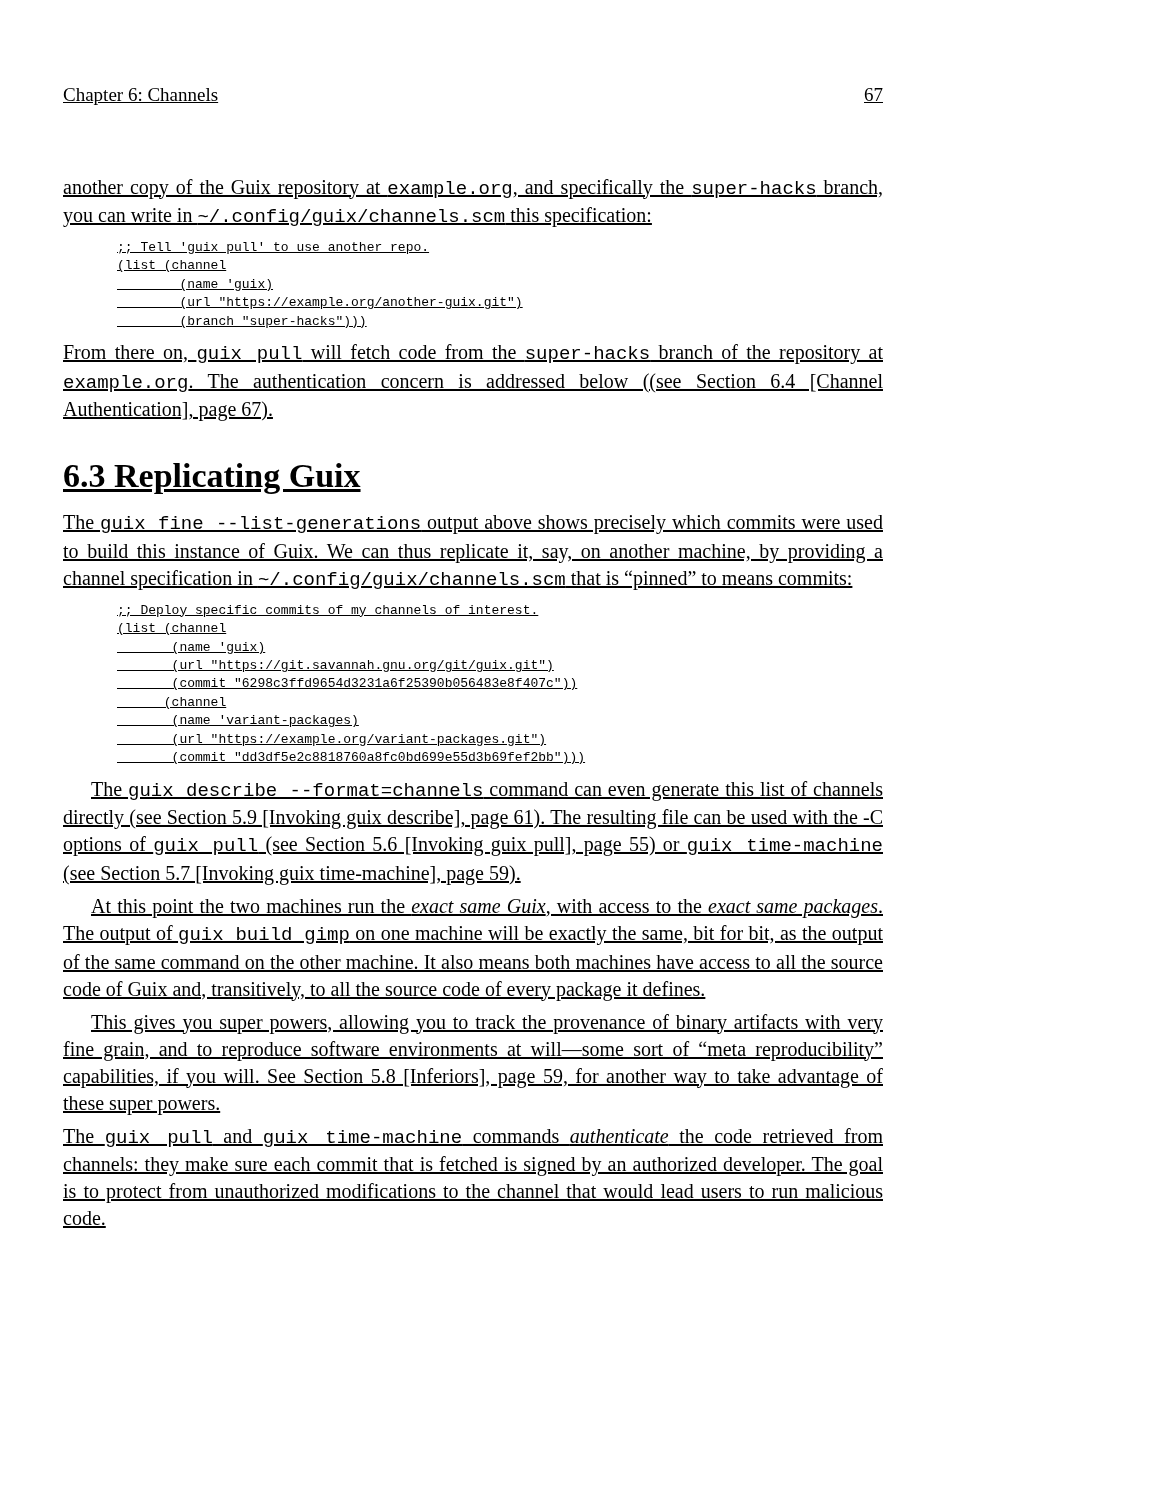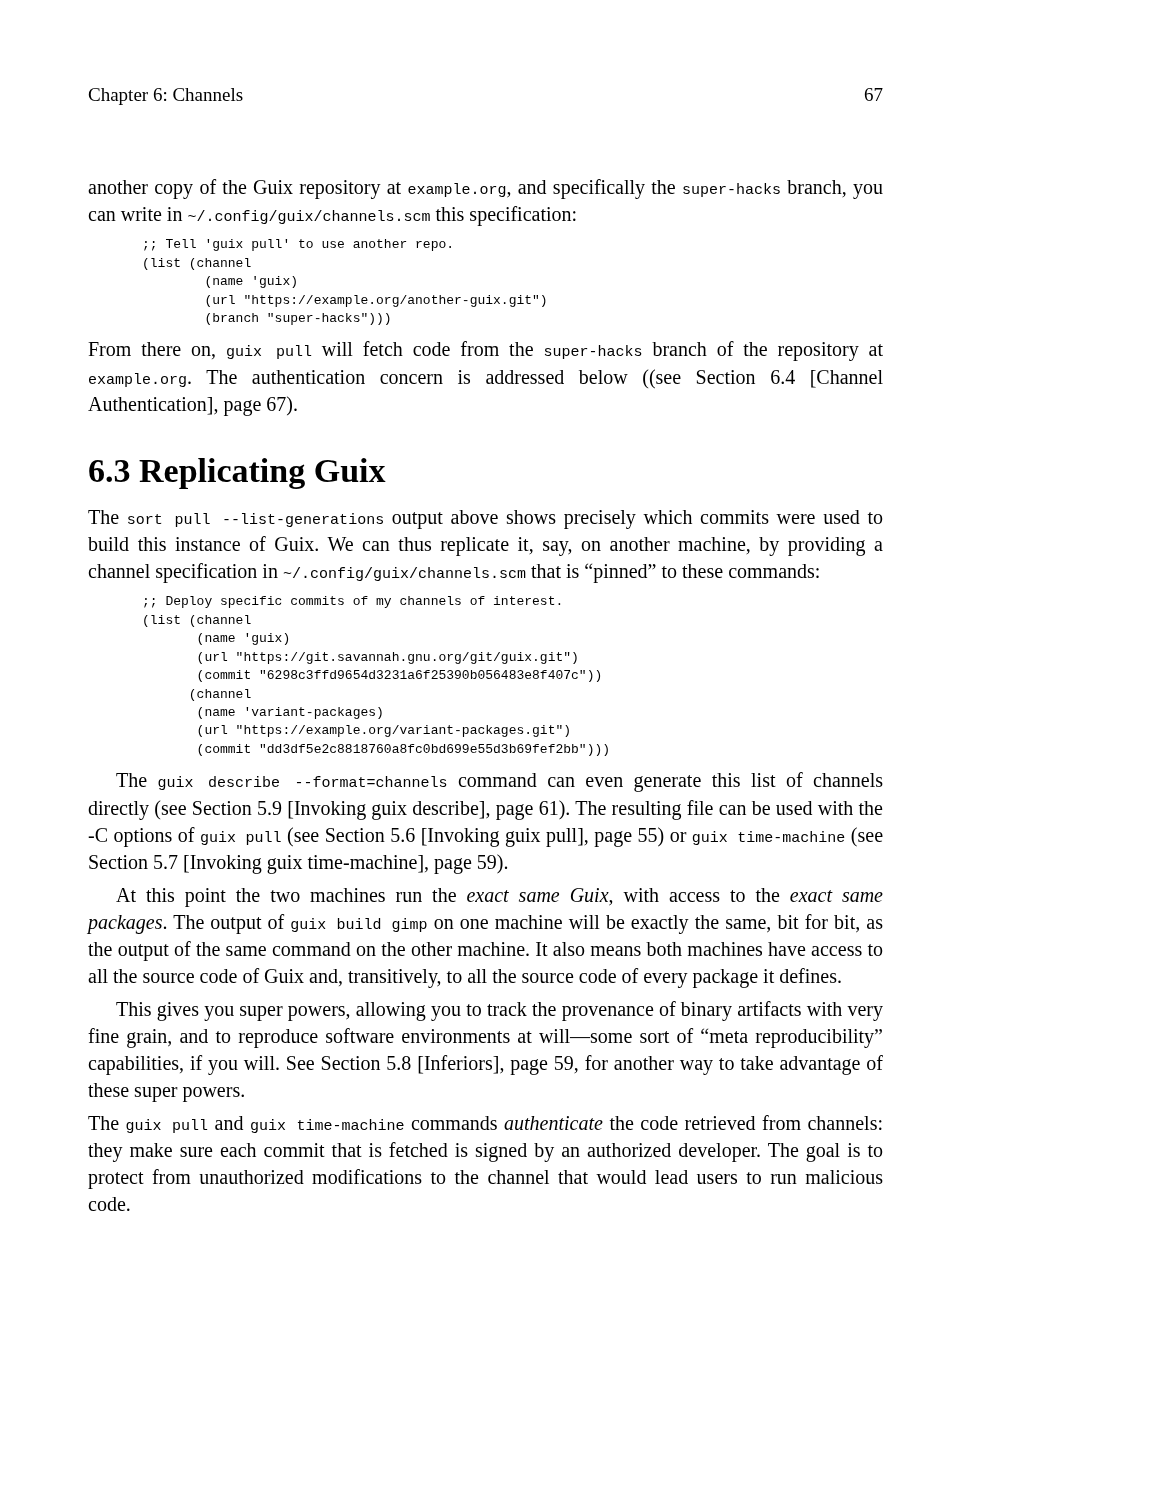--- a/index.html
+++ b/index.html
@@ -5,35 +5,36 @@
     body {
       margin: 0;
       padding: 0;
       background: #fff;
       font-family: "Times New Roman", Times, serif;
       color: #000;
     }
     .page {
       width: 1013px;
       height: 1500px;
-      padding: 82px 130px 60px 88px;
+      padding: 82px 130px 60px 63px;
       box-sizing: border-box;
       position: relative;
       font-size: 20px;
       line-height: 1.35;
+      text-decoration: underline;
     }
     .running-head {
       display: flex;
       justify-content: space-between;
       font-size: 19px;
       margin-bottom: 66px;
     }
     .tt {
       font-family: "Courier New", Courier, monospace;
-      font-size: 15px;
+      font-size: 19px;
     }
     .para {
       text-align: justify;
       margin: 0 0 4px 0;
     }
     .para + .para { margin-top: 6px; }
     .indent { text-indent: 1.4em; }
     pre.code {
       font-family: "Courier New", Courier, monospace;
       font-size: 13px;
@@ -70,21 +71,21 @@
         (url "https://example.org/another-guix.git")
         (branch "super-hacks")))</pre>
 
   <p class="para">
     <span>From there on, </span><span class="tt">guix pull</span><span> will fetch code from the </span><span class="tt">super-hacks</span><span> branch of the repository at </span><span class="tt">example.org</span><span>. The authentication concern is addressed below ((see Section 6.4 [Channel Authentication], page 67).</span>
   </p>
 
   <h2 class="section">6.3  Replicating Guix</h2>
 
   <p class="para">
-    <span>The </span><span class="tt">sort pull --list-generations</span><span> output above shows precisely which commits were used to build this instance of Guix. We can thus replicate it, say, on another machine, by providing a channel specification in </span><span class="tt">~/.config/guix/channels.scm</span><span> that is “pinned” to these commands:</span>
+    <span>The </span><span class="tt">guix fine --list-generations</span><span> output above shows precisely which commits were used to build this instance of Guix. We can thus replicate it, say, on another machine, by providing a channel specification in </span><span class="tt">~/.config/guix/channels.scm</span><span> that is “pinned” to means commits:</span>
   </p>
 
   <pre class="code">;; Deploy specific commits of my channels of interest.
 (list (channel
        (name 'guix)
        (url "https://git.savannah.gnu.org/git/guix.git")
        (commit "6298c3ffd9654d3231a6f25390b056483e8f407c"))
       (channel
        (name 'variant-packages)
        (url "https://example.org/variant-packages.git")

